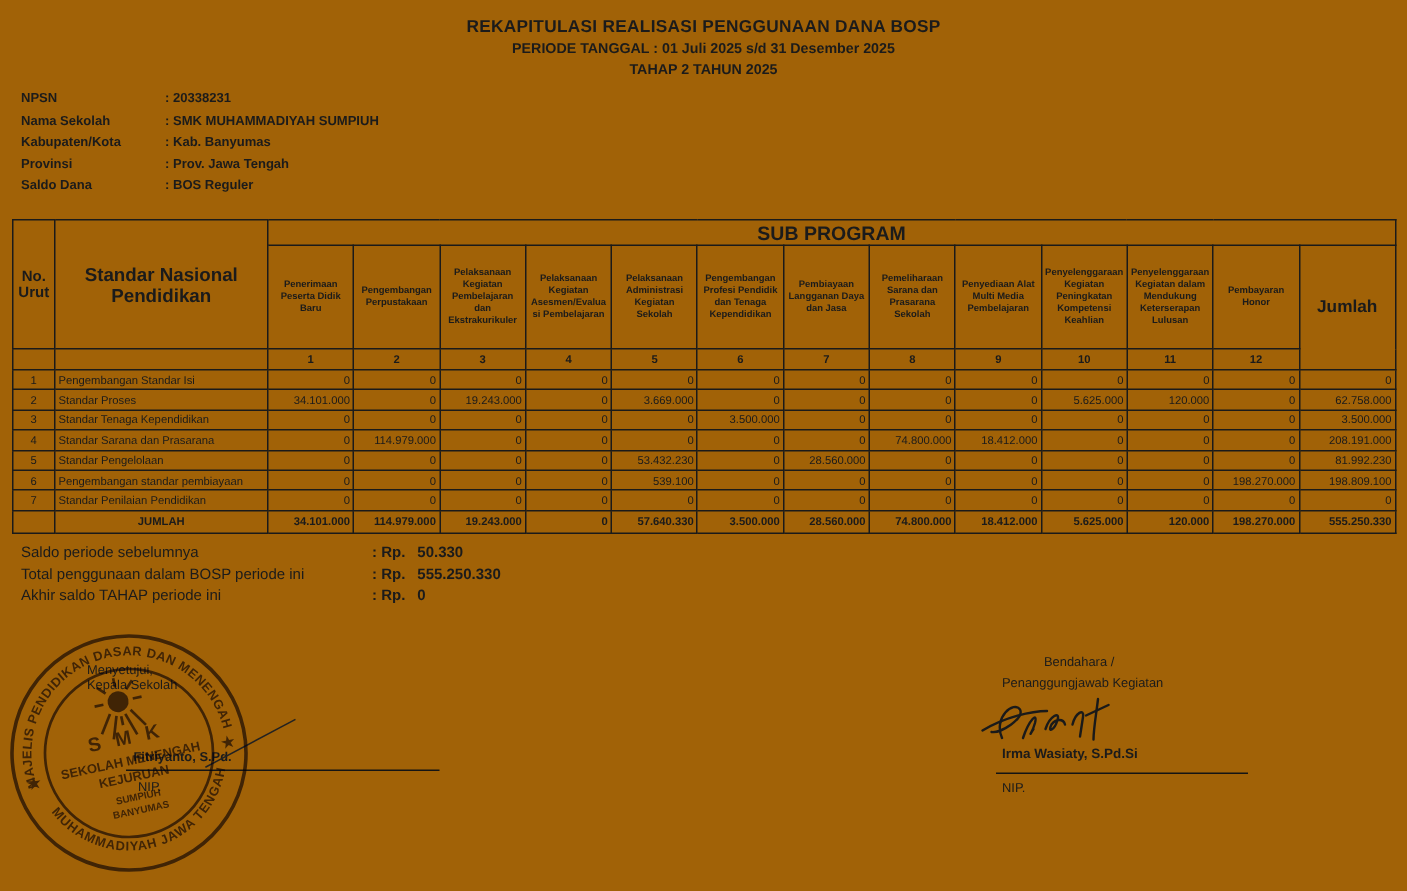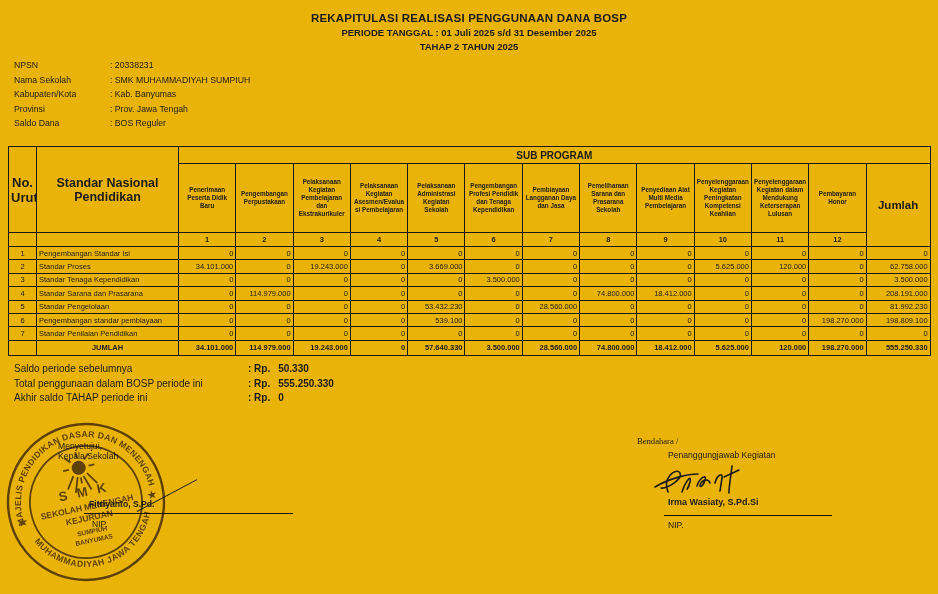--- a/index.html
+++ b/index.html
@@ -1,31 +1,31 @@
 <!DOCTYPE html>
 <html><head>
 <meta charset="utf-8">
 <style>
   html,body{margin:0;padding:0;background:#e8e8e8;}
-  .page{position:relative;width:938px;height:594px;background:#eab308;overflow:hidden;
+  .page{position:relative;width:938px;height:594px;background:#a16207;overflow:hidden;
         font-family:"Liberation Sans",sans-serif;color:#1b1b1b;}
   
   .title-block{position:absolute;left:0;right:0;top:12px;text-align:center;}
   .title-main{font-size:11.5px;font-weight:bold;letter-spacing:.2px;}
   .title-sub{font-size:9.5px;font-weight:bold;margin-top:3px;}
   
-  .info-block{position:absolute;left:14px;top:58px;font-size:8.7px;}
+  .info-block{position:absolute;left:14px;top:58px;font-size:8.7px;font-weight:bold;}
   .info-row{height:14.5px;line-height:14.5px;}
   .info-label{display:inline-block;width:96px;}
   .info-value::before{content:": ";}
   
   table.main{position:absolute;left:8px;top:146px;width:922px;border-collapse:collapse;table-layout:fixed;}
   table.main th,table.main td{border:1px solid #1a1a1a;padding:0 2px;overflow:hidden;}
-  th.subprog{height:16px;font-size:10px;font-weight:bold;text-align:center;}
-  th.no-urut{font-size:13px;font-weight:bold;text-align:center;}
+  th.subprog{height:16px;font-size:13px;font-weight:bold;text-align:center;}
+  th.no-urut{font-size:10px;font-weight:bold;text-align:center;}
   th.snp{font-size:12.5px;font-weight:bold;}
   th.col-label{height:68px;font-size:6.3px;font-weight:bold;text-align:center;vertical-align:middle;word-wrap:break-word;line-height:1.25;}
   th.jumlah{font-size:11.5px;font-weight:bold;text-align:center;vertical-align:middle;}
   tr.num-row th{height:13px;font-size:7.5px;font-weight:bold;text-align:center;}
   tbody td{height:12.4px;font-size:7.5px;}
   td.c-no{text-align:center;}
   td.c-label{text-align:left;padding-left:3px;}
   td.c-val{text-align:right;padding-right:3px;}
   tr.total-row td{height:14px;font-weight:bold;font-size:7.5px;}
   tr.total-row td.c-label{text-align:center;}
@@ -279,21 +279,21 @@
 
   <div class="sig sig-center sig-layer" style="left:58px;top:441px;width:120px;">
     <div>Menyetujui,</div>
     <div>Kepala Sekolah</div>
   </div>
   <div class="diag-stroke"></div>
   <div class="sig sig-name sig-layer" style="left:89px;top:499px;">Fitriyanto, S.Pd.</div>
   <div class="hr-line sig-layer" style="left:84px;top:513px;width:209px;"></div>
   <div class="sig sig-layer" style="left:92px;top:519px;">NIP.</div>
 
-  <div class="sig sig-layer" style="left:637px;top:436px;font-family:Liberation Serif, serif;">Bendahara /</div>
+  <div class="sig sig-layer" style="left:696px;top:436px;">Bendahara /</div>
   <div class="sig sig-layer" style="left:668px;top:450px;">Penanggungjawab Kegiatan</div>
   <svg class="sig-layer" style="position:absolute;left:652px;top:462px;" width="96" height="38" viewBox="0 0 96 38">
     <g fill="none" stroke="#1a1a1a" stroke-width="1.6" stroke-linecap="round">
       <path d="M16,30 C10,16 24,5 28,11 C31,17 15,27 9,26"></path>
       <path d="M3,25 C18,16 36,12 46,12"></path>
       <path d="M30,30 C34,18 40,12 38,20 C36,27 33,30 37,24"></path>
       <path d="M45,24 C48,15 55,12 53,18 C51,25 46,27 49,21 C52,17 57,17 58,21"></path>
       <path d="M63,21 C65,13 71,10 70,16 L68,29"></path>
       <path d="M80,4 C79,13 77,24 77,31"></path>
       <path d="M72,15 L87,8"></path>

